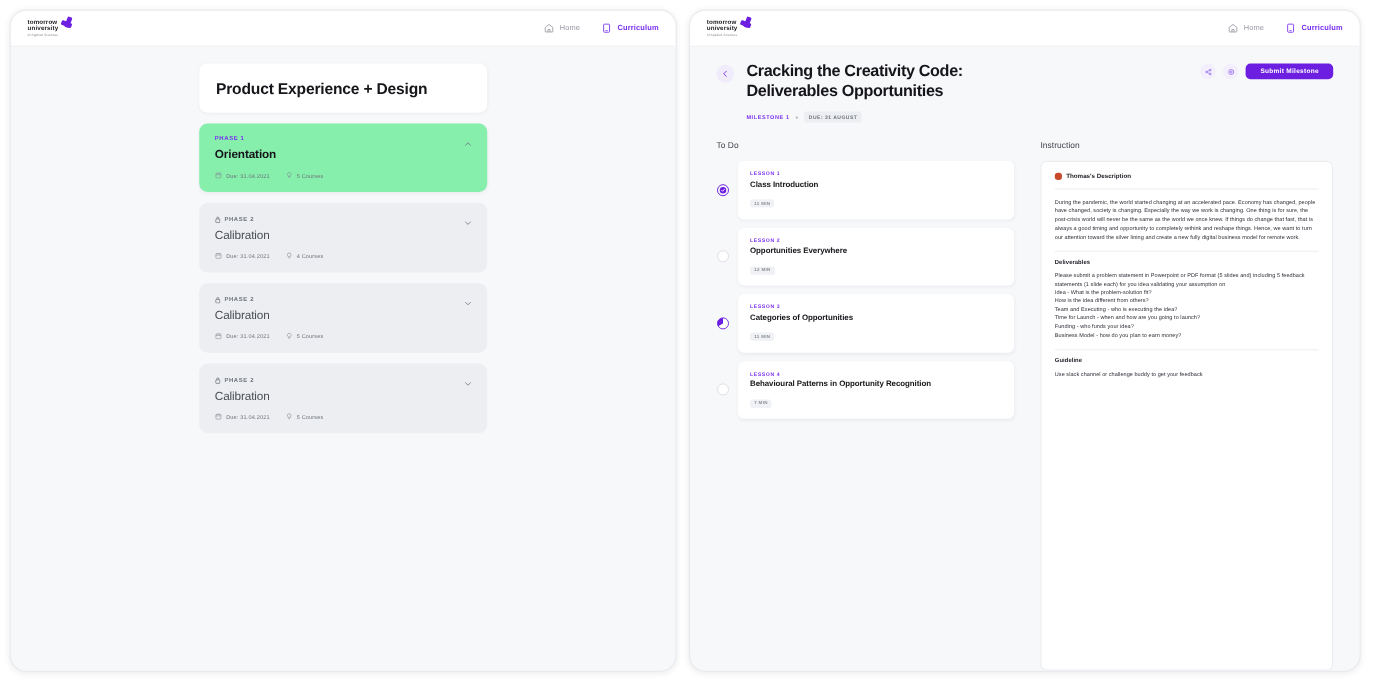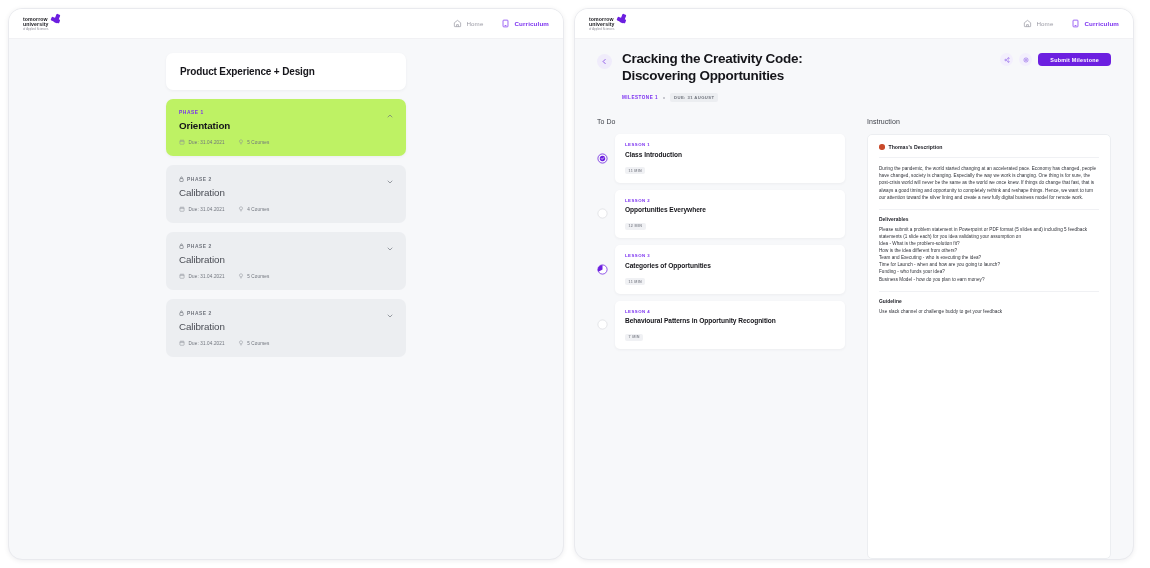--- a/index.html
+++ b/index.html
@@ -77,28 +77,28 @@
   }
   .lcol { width: 240px; display: flex; flex-direction: column; gap: 9px; }
 
   .title-card {
     background: #fff;
     border-radius: 7px;
     padding: 13px 14px;
     box-shadow: 0 1px 3px rgba(30,30,60,.05);
   }
   .title-card h1 {
-    font-size: 10px;
+    font-size: 13px;
     font-weight: 700;
     color: #15151a;
     letter-spacing: -.15px;
   }
 
   .phase-card {
-    background: #bef264;
+    background: #86efac;
     border-radius: 7px;
     padding: 11px 13px 11px;
     position: relative;
     box-shadow: 0 1px 3px rgba(30,30,60,.05);
     cursor: pointer;
   }
   .phase-card.locked {
     background: #eceef1;
     box-shadow: none;
   }
@@ -435,21 +435,21 @@
     <div class="rcontent">
 
       <div class="r-head">
         <div class="back-btn">
           <svg width="7" height="7" viewBox="0 0 20 20" fill="none" stroke="#6c1fe0" stroke-width="2">
             <path d="M12 4 6 10l6 6" stroke-linecap="round" stroke-linejoin="round"></path>
           </svg>
         </div>
 
         <div class="r-head-mid">
-          <div class="r-title">Cracking the Creativity Code: Discovering Opportunities</div>
+          <div class="r-title">Cracking the Creativity Code: Deliverables Opportunities</div>
           <div class="r-sub">
             <span class="ms-label">MILESTONE 1</span>
             <span class="dot-sep"></span>
             <span class="due-pill">DUE: 31 AUGUST</span>
           </div>
         </div>
 
         <div class="r-actions">
           <div class="circ-btn">
             <svg width="6" height="6" viewBox="0 0 20 20" fill="none" stroke="#8a5ae8" stroke-width="1.9">

